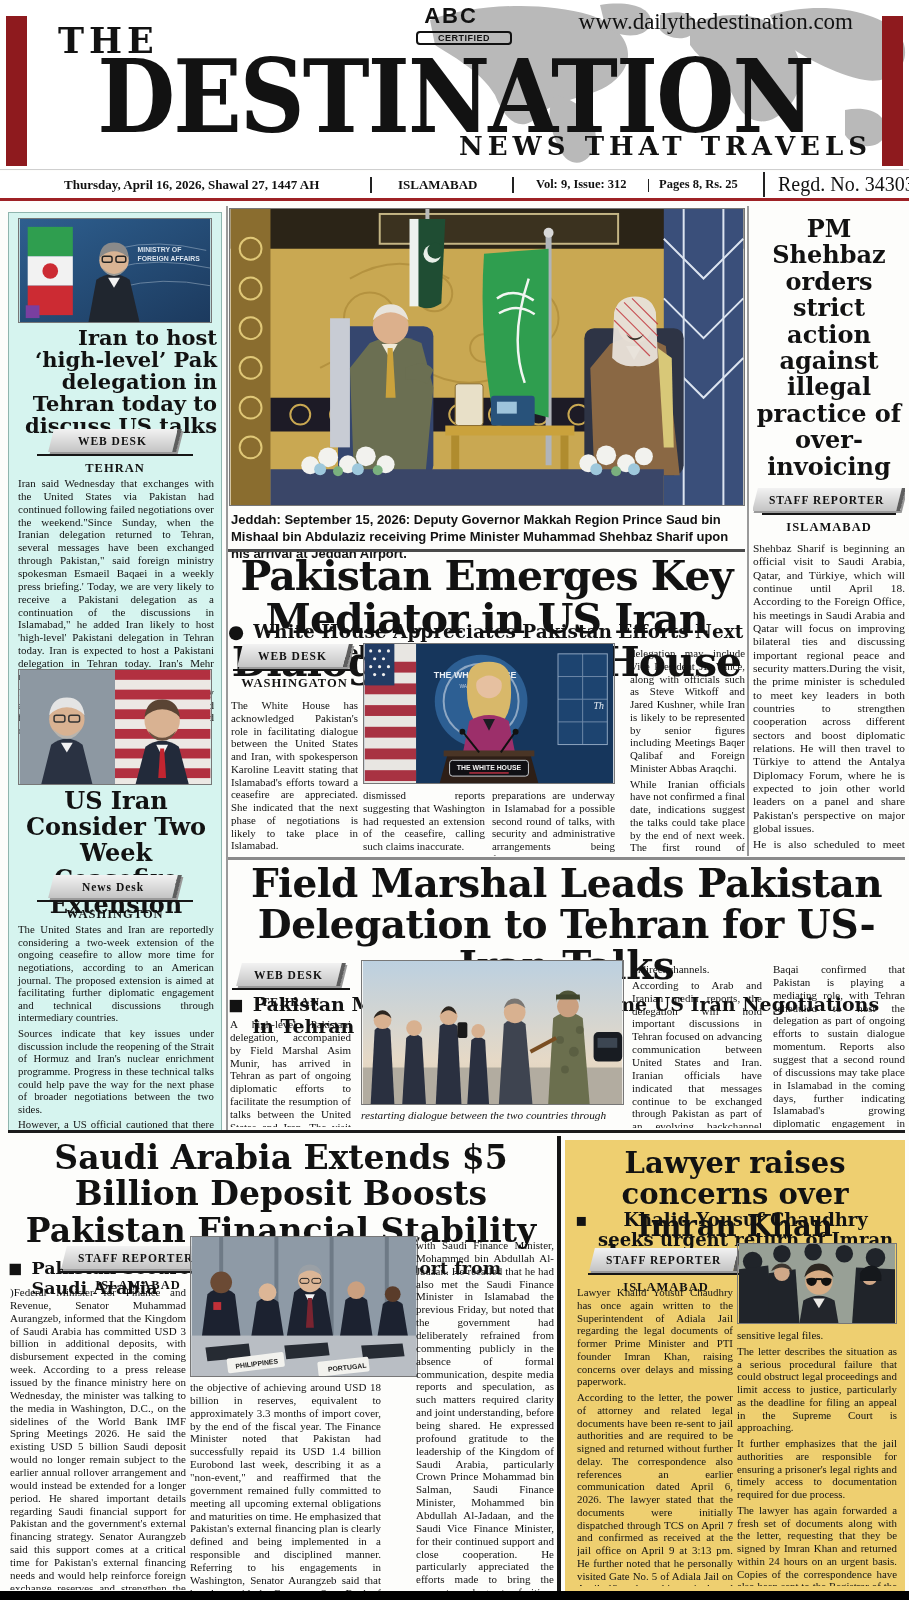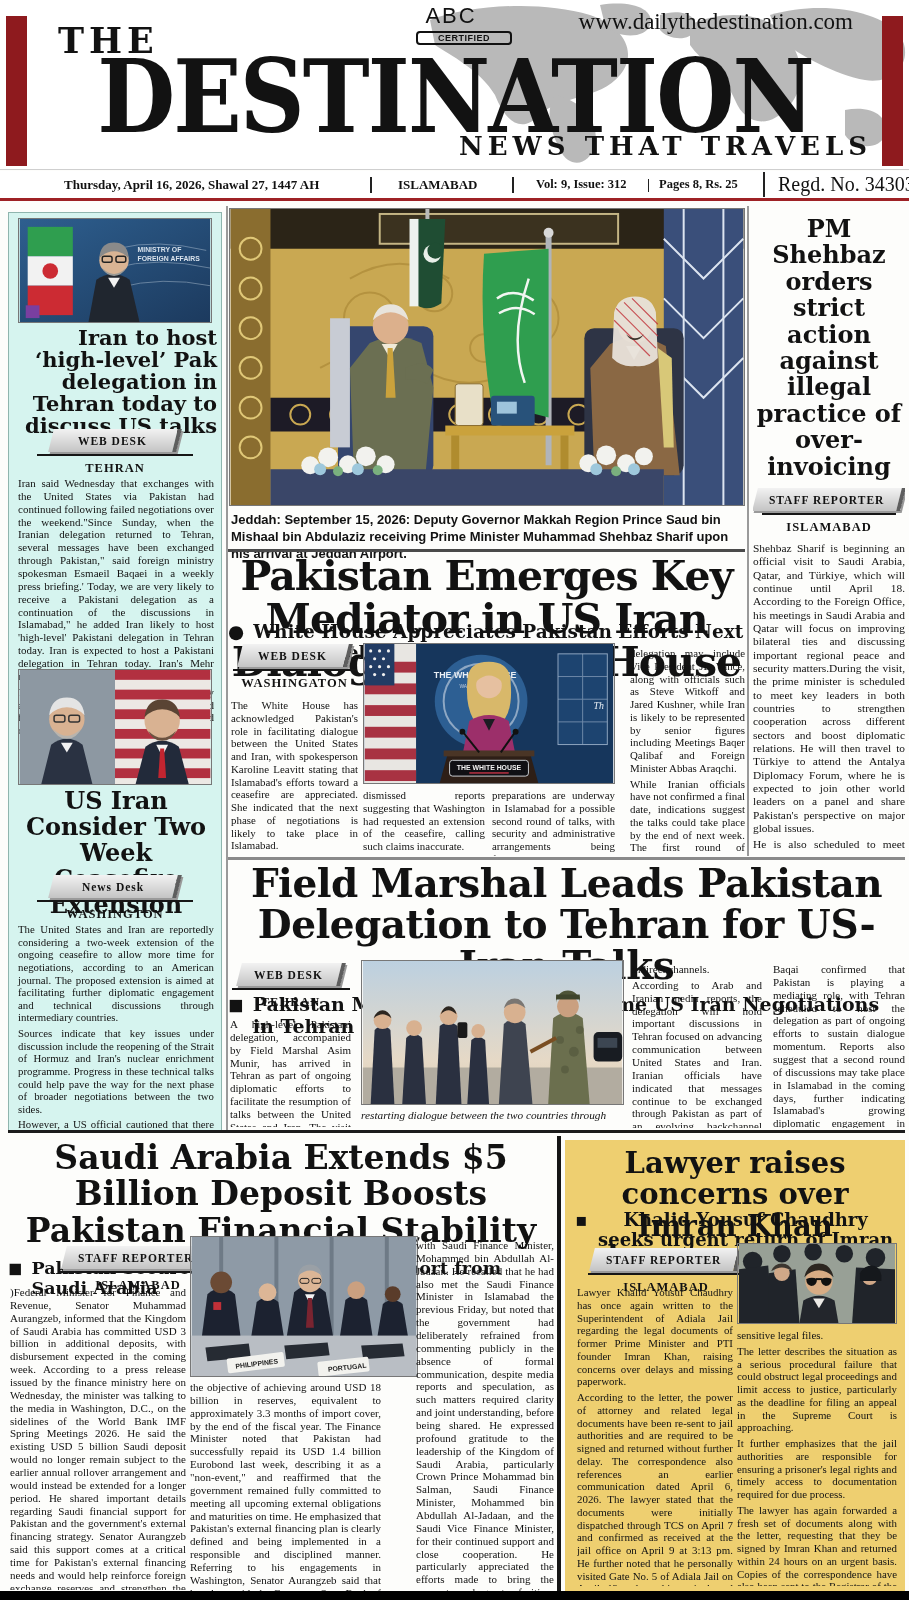--- a/index.html
+++ b/index.html
@@ -12,21 +12,21 @@
   .map-svg { position:absolute; left:0; top:0; }
   .red-bar { position:absolute; top:16px; width:21px; height:150px; background:#8e1a1e; }
   .red-bar.left { left:6px; } .red-bar.right { left:882px; }
   .mh-the { position:absolute; left:58px; top:20px; font-family:"DejaVu Serif", serif; font-weight:bold; font-size:35px; letter-spacing:5px; }
   .mh-title { position:absolute; left:36px; top:46px; width:838px; text-align:center; font-family:"DejaVu Serif", serif;
               font-weight:bold; font-size:90px; line-height:1; letter-spacing:-2px; transform:scaleY(1.12); transform-origin:top center; white-space:nowrap; }
   .mh-tagline { position:absolute; left:420px; top:131px; width:452px; text-align:right; font-family:"DejaVu Serif", serif;
                 font-weight:bold; font-size:26px; letter-spacing:5px; white-space:nowrap; }
   .mh-web { position:absolute; right:56px; top:9px; font-size:23px; }
   .abc { position:absolute; left:416px; top:5px; width:70px; text-align:center; font-family:"Liberation Sans", sans-serif; }
-  .abc .l1 { font-size:22px; font-weight:400; letter-spacing:2px; line-height:1; }
+  .abc .l1 { font-size:22px; font-weight:700; letter-spacing:2px; line-height:1; }
   .abc .l2 { display:inline-block; font-size:9px; font-weight:bold; letter-spacing:0.5px; border:2px solid #111; border-radius:4px; padding:0 20px; margin-top:1px; }
 
   
   .dateline { position:absolute; left:0; top:171px; width:909px; height:27px; background:#fff; }
   .dl-item { position:absolute; top:6px; font-weight:bold; font-size:13px; white-space:nowrap; }
   .dl-sep  { position:absolute; width:2px; background:#222; }
   .dl-regd { position:absolute; top:2px; font-size:20px; white-space:nowrap; }
   .rule-maroon { position:absolute; left:0; top:198px; width:909px; height:3px; background:#9e2125; }
 
   

